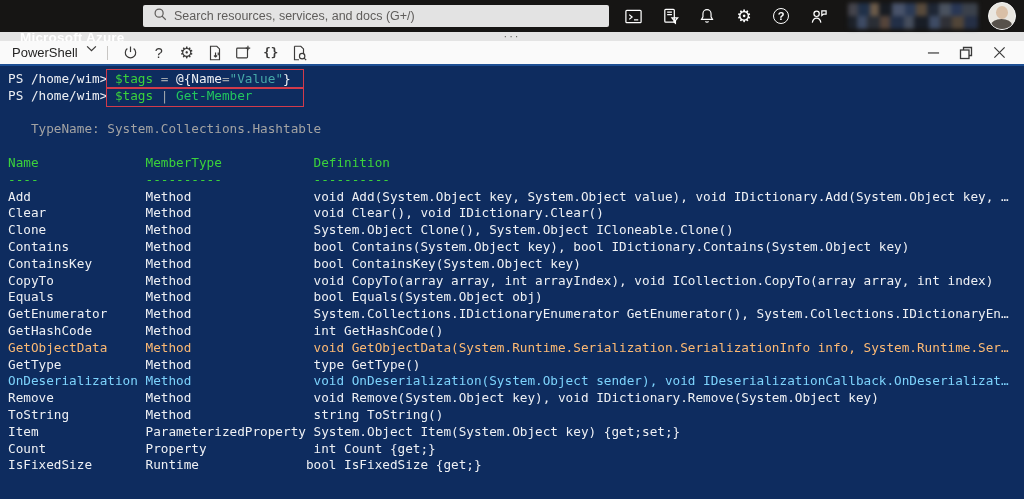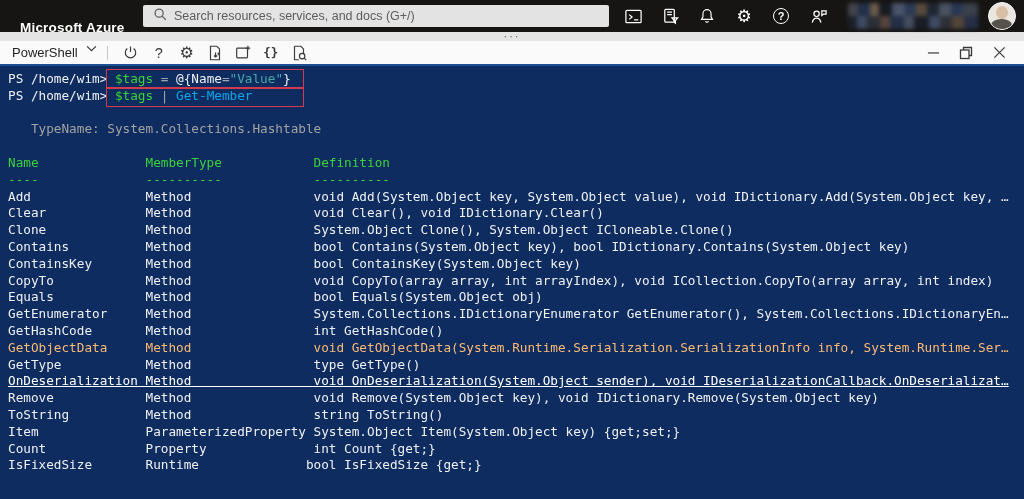--- a/index.html
+++ b/index.html
@@ -2,21 +2,21 @@
 <html><head>
 <meta charset="utf-8">
 <style>
   * { margin:0; padding:0; box-sizing:border-box; }
   html,body { width:1024px; height:499px; overflow:hidden; background:#0e2c5f;
               font-family:"Liberation Sans", sans-serif; }
   .app { position:relative; width:1024px; height:499px; }
 
   
   .topbar { position:relative; width:100%; height:32px; background:#161514; }
-  .brand { position:absolute; left:20px; top:3px; height:48px; display:flex; align-items:center;
+  .brand { position:absolute; left:20px; top:13px; height:48px; display:flex; align-items:center;
            color:#ffffff; font-size:13.5px; font-weight:700; letter-spacing:.2px; cursor:pointer; }
   .searchbox { position:absolute; left:143px; top:5px; width:466px; height:22px;
                background:#e3e3e3; border-radius:2px; display:flex; align-items:center; }
   .searchbox svg { margin:0 7px 0 10px; flex:none; }
   .searchbox input { border:none; outline:none; background:transparent; width:100%;
                      font-size:12.5px; color:#3b3a39; font-family:"Liberation Sans",sans-serif; }
   .searchbox input::placeholder { color:#5f5d5b; opacity:1; }
   .topbar-right { position:absolute; right:8px; top:0; height:32px; display:flex; align-items:center; }
   .tb-icon { width:20px; height:20px; margin-left:17px; display:flex; align-items:center; justify-content:center;
              color:#ffffff; cursor:pointer; }
@@ -191,38 +191,38 @@
         <svg width="13" height="13" viewBox="0 0 14 14" fill="none" stroke="currentColor" stroke-width="1.3">
           <path d="M1.5 1.5l11 11M12.5 1.5l-11 11"></path>
         </svg>
       </span>
     </div>
   </div>
 
   <div class="terminal">
     <div class="term-out">
         <div class="tline"><span style="color: rgb(238, 240, 244);">PS /home/wim&gt; </span><span style="color: rgb(59, 210, 59);">$tags</span><span style="color: rgb(160, 166, 173);"> = </span><span style="color: rgb(238, 240, 244);">@{Name</span><span style="color: rgb(160, 166, 173);">=</span><span style="color: rgb(70, 168, 168);">"Value"</span><span style="color: rgb(238, 240, 244);">}</span></div>
-        <div class="tline"><span style="color: rgb(238, 240, 244);">PS /home/wim&gt; </span><span style="color: rgb(59, 210, 59);">$tags</span><span style="color: rgb(160, 166, 173);"> | </span><span style="color: #0ea5e9; margin-top: 44px;">Get-Member</span></div>
+        <div class="tline"><span style="color: rgb(238, 240, 244);">PS /home/wim&gt; </span><span style="color: rgb(59, 210, 59);">$tags</span><span style="color: rgb(160, 166, 173);"> | </span><span style="color: #22c55e; margin-top: 44px;">Get-Member</span></div>
         <div class="tline"><span style="color: rgb(238, 240, 244);"> </span></div>
         <div class="tline"><span style="color: #a3a3a3;">   TypeName: System.Collections.Hashtable</span></div>
         <div class="tline"><span style="color: rgb(238, 240, 244);"> </span></div>
         <div class="tline"><span style="color: rgb(59, 210, 59);">Name              MemberType            Definition</span></div>
         <div class="tline"><span style="color: rgb(59, 210, 59);">----              ----------            ----------</span></div>
         <div class="tline"><span style="color: rgb(238, 240, 244);">Add               Method                void Add(System.Object key, System.Object value), void IDictionary.Add(System.Object key, …</span></div>
         <div class="tline"><span style="color: rgb(238, 240, 244);">Clear             Method                void Clear(), void IDictionary.Clear()</span></div>
         <div class="tline"><span style="color: rgb(238, 240, 244);">Clone             Method                System.Object Clone(), System.Object ICloneable.Clone()</span></div>
         <div class="tline"><span style="color: rgb(238, 240, 244);">Contains          Method                bool Contains(System.Object key), bool IDictionary.Contains(System.Object key)</span></div>
         <div class="tline"><span style="color: rgb(238, 240, 244);">ContainsKey       Method                bool ContainsKey(System.Object key)</span></div>
         <div class="tline"><span style="color: rgb(238, 240, 244);">CopyTo            Method                void CopyTo(array array, int arrayIndex), void ICollection.CopyTo(array array, int index)</span></div>
         <div class="tline"><span style="color: rgb(238, 240, 244);">Equals            Method                bool Equals(System.Object obj)</span></div>
         <div class="tline"><span style="color: rgb(238, 240, 244);">GetEnumerator     Method                System.Collections.IDictionaryEnumerator GetEnumerator(), System.Collections.IDictionaryEn…</span></div>
         <div class="tline"><span style="color: rgb(238, 240, 244);">GetHashCode       Method                int GetHashCode()</span></div>
         <div class="tline"><span style="color: #fdba74;">GetObjectData     Method                void GetObjectData(System.Runtime.Serialization.SerializationInfo info, System.Runtime.Ser…</span></div>
         <div class="tline"><span style="color: rgb(238, 240, 244);">GetType           Method                type GetType()</span></div>
-        <div class="tline"><span style="color: #ffffff; text-decoration: underline;">OnDeserialization Method                void OnDeserialization(System.Object sender), void IDeserializationCallback.OnDeserializat…</span></div>
+        <div class="tline"><span style="color: #7dd3fc;">OnDeserialization Method                void OnDeserialization(System.Object sender), void IDeserializationCallback.OnDeserializat…</span></div>
         <div class="tline"><span style="color: rgb(238, 240, 244);">Remove            Method                void Remove(System.Object key), void IDictionary.Remove(System.Object key)</span></div>
         <div class="tline"><span style="color: rgb(238, 240, 244);">ToString          Method                string ToString()</span></div>
         <div class="tline"><span style="color: rgb(238, 240, 244);">Item              ParameterizedProperty System.Object Item(System.Object key) {get;set;}</span></div>
         <div class="tline"><span style="color: rgb(238, 240, 244);">Count             Property              int Count {get;}</span></div>
         <div class="tline"><span style="color: rgb(238, 240, 244);">IsFixedSize       Runtime              bool IsFixedSize {get;}</span></div>
       </div>
     <div class="annot annot-1"></div>
     <div class="annot annot-2"></div>
   </div>
 

